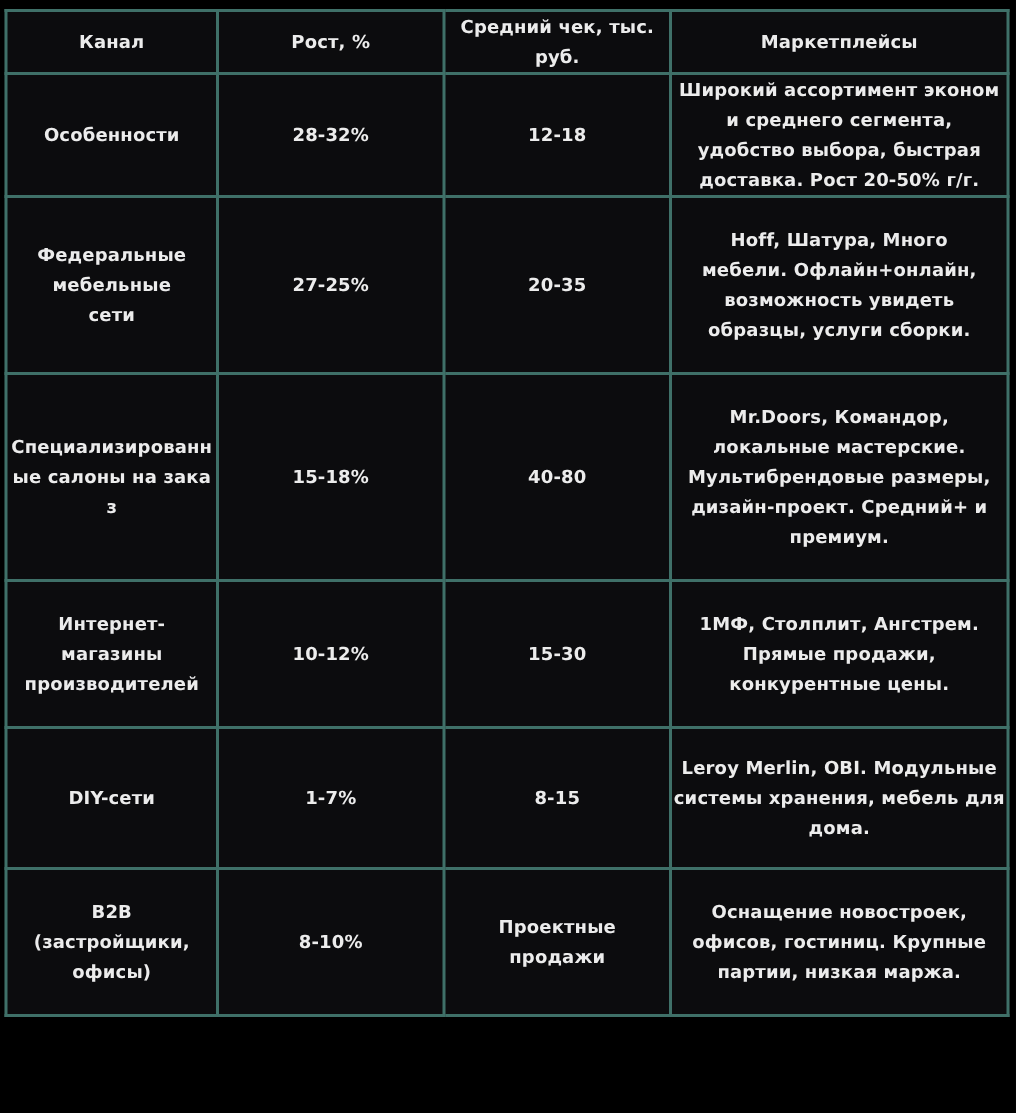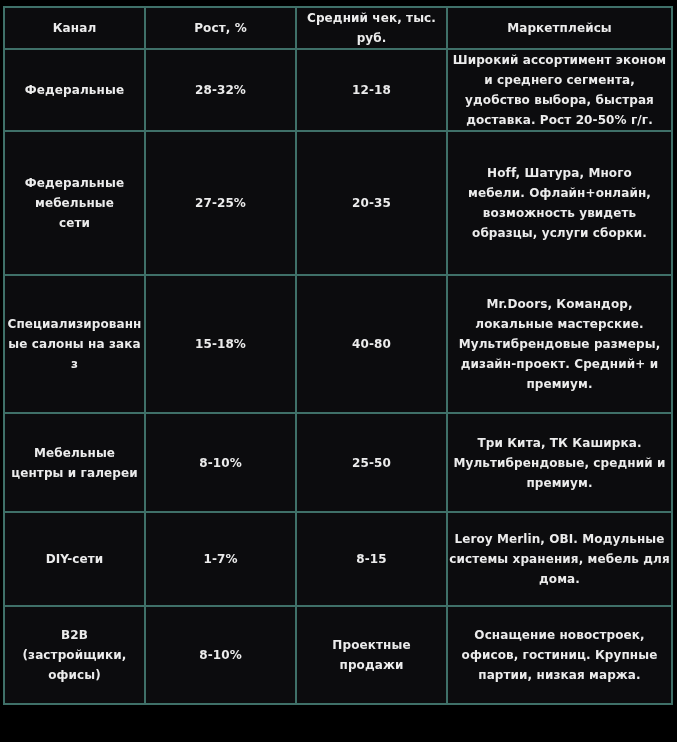--- a/index.html
+++ b/index.html
@@ -25,42 +25,42 @@
   <thead>
     <tr>
       <th>Канал</th>
       <th>Рост, %</th>
       <th style="padding:0 10px;">Средний чек, тыс. руб.</th>
       <th>Маркетплейсы</th>
     </tr>
   </thead>
   <tbody>
     <tr style="height:79px">
-      <td>Федеральные</td>
+      <td>Особенности</td>
       <td>28-32%</td>
       <td>12-18</td>
       <td>Широкий ассортимент эконом и среднего сегмента, удобство выбора, быстрая доставка. Рост 20-50% г/г.</td>
     </tr>
-    <tr style="height:144px">
+    <tr style="height:118px">
       <td style="padding:0 14px">Федеральные мебельные сети</td>
       <td>27-25%</td>
       <td>20-35</td>
       <td style="padding:13px 10px">Hoff, Шатура, Много мебели. Офлайн+онлайн, возможность увидеть образцы, услуги сборки.</td>
     </tr>
     <tr style="height:138px">
       <td style="word-break:break-all;padding:0 2px">Специализированные салоны на заказ</td>
       <td>15-18%</td>
       <td>40-80</td>
       <td>Mr.Doors, Командор, локальные мастерские. Мультибрендовые размеры, дизайн-проект. Средний+ и премиум.</td>
     </tr>
-    <tr style="height:99px">
-      <td>Мебельные центры и галереи</td>
-      <td>8-10%</td>
-      <td>25-50</td>
-      <td style="padding:0 1px">Три Кита, ТК Каширка. Мультибрендовые, средний и премиум.</td>
+    <tr style="height:98px">
+      <td style="padding:0 10px">Интернет-магазины производителей</td>
+      <td>10-12%</td>
+      <td>15-30</td>
+      <td style="padding:0 12px">1МФ, Столплит, Ангстрем. Прямые продажи, конкурентные цены.</td>
     </tr>
     <tr style="height:60px">
       <td>DIY-сети</td>
       <td>1-7%</td>
       <td>8-15</td>
       <td style="padding:16px 1px">Leroy Merlin, OBI. Модульные системы хранения, мебель для дома.</td>
     </tr>
     <tr style="height:98px">
       <td>B2B (застройщики, офисы)</td>
       <td>8-10%</td>

